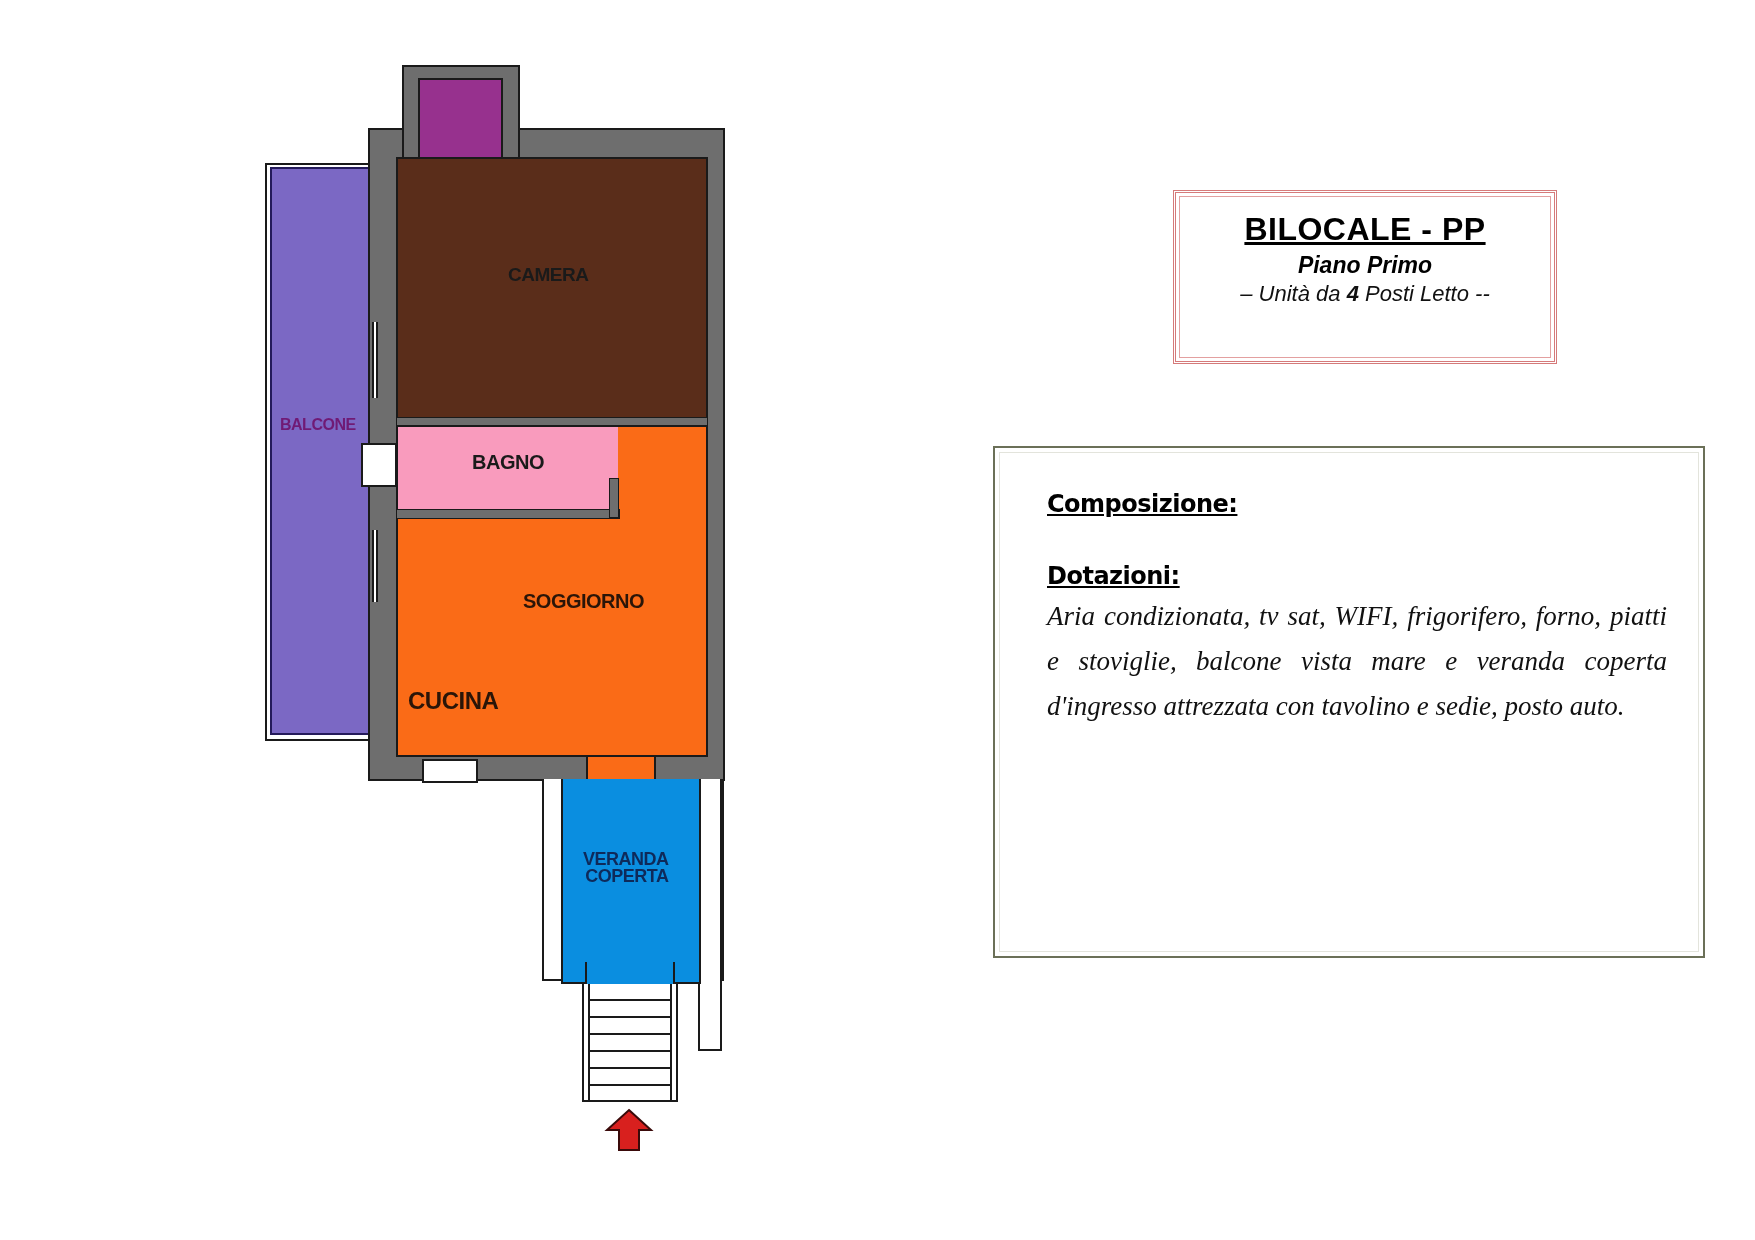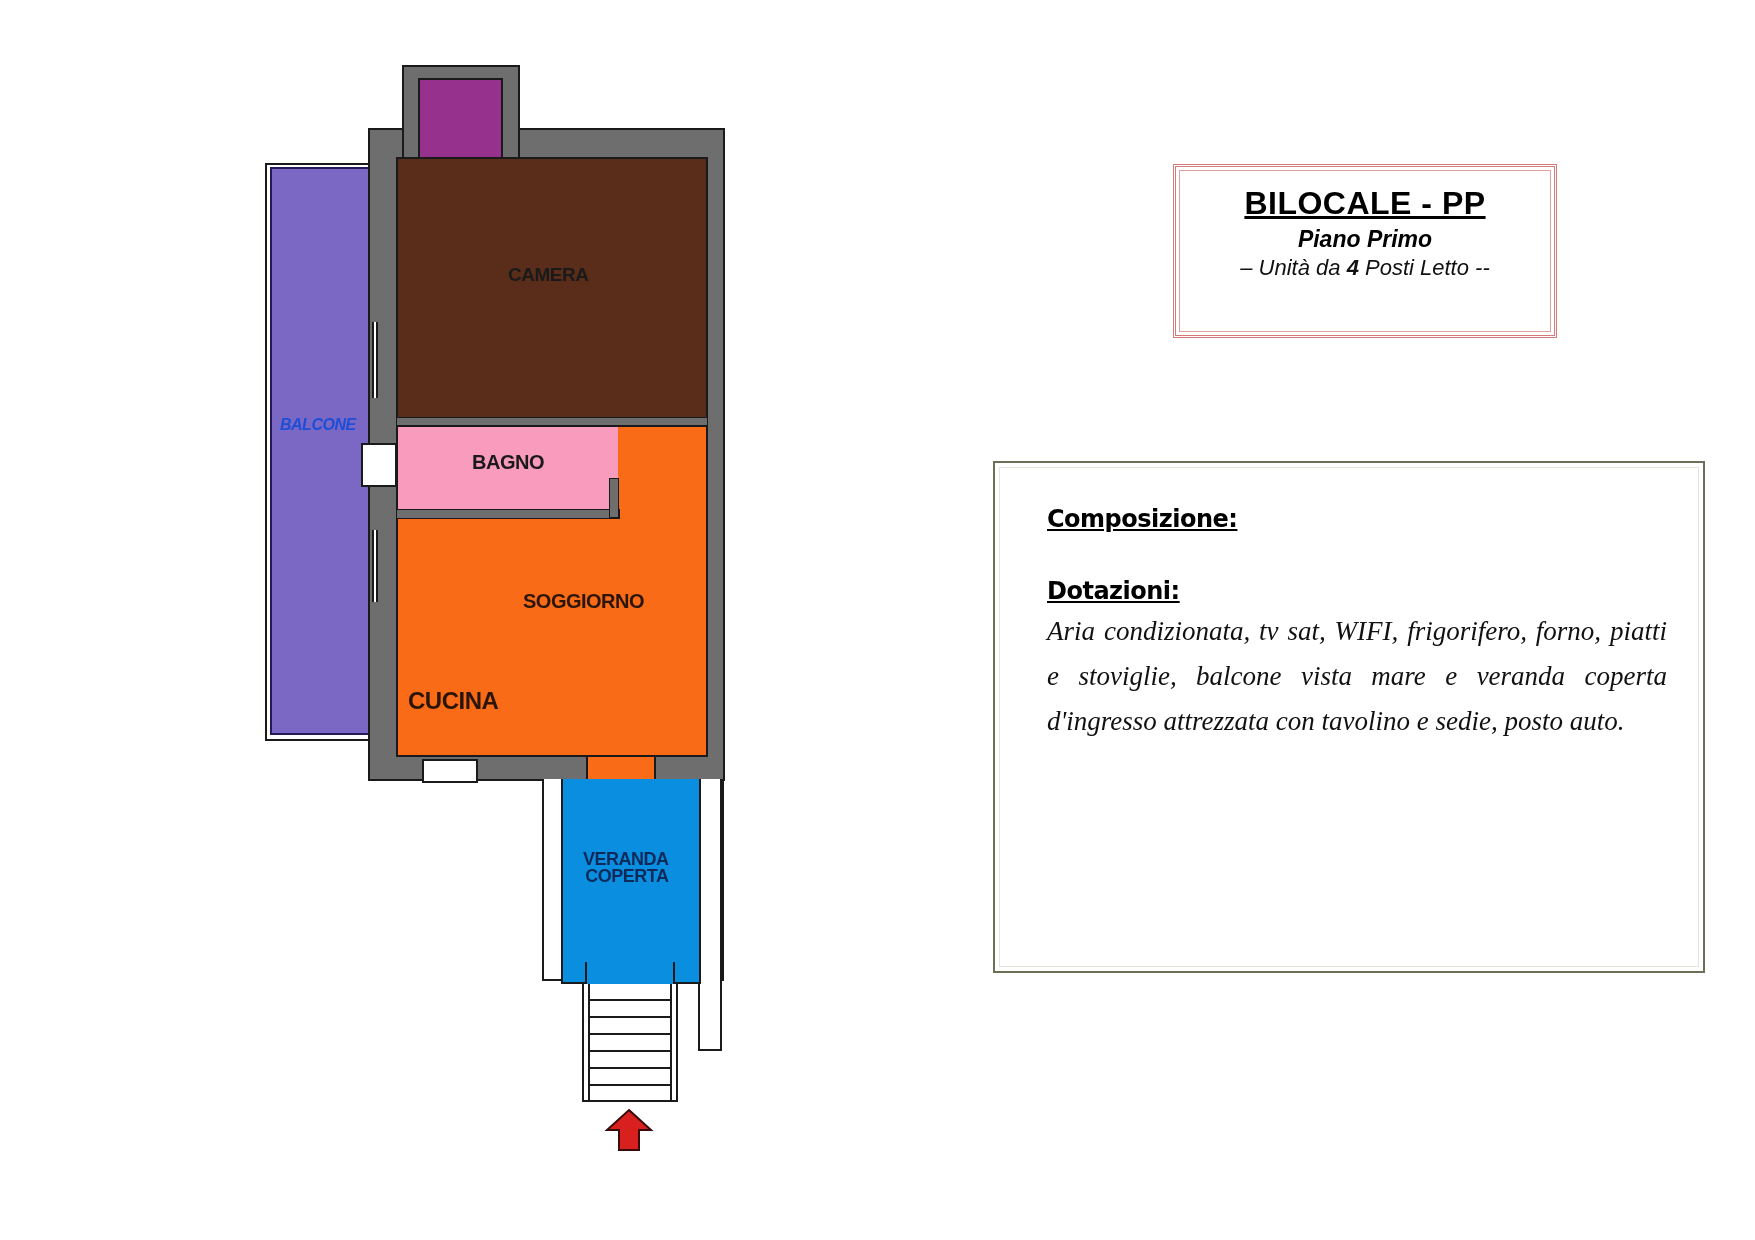--- a/index.html
+++ b/index.html
@@ -5,42 +5,42 @@
   html, body { margin:0; padding:0; background:#ffffff; }
   body { width:1755px; height:1240px; position:relative; overflow:hidden; font-family:"Liberation Sans", sans-serif; }
 
   
   .plan { position:absolute; left:0; top:0; width:760px; height:1240px; }
   .abs { position:absolute; box-sizing:border-box; }
   .wall { background:#6e6e6e; border:2px solid #1a1a1a; }
   .room-label { position:absolute; font-family:"Liberation Sans", sans-serif; font-weight:bold; color:#1a1a1a; text-align:right; letter-spacing:-0.5px; white-space:nowrap; }
 
   
-  .title-box { position:absolute; left:1173px; top:164px; width:384px; height:174px; box-sizing:border-box; border:3px double #d57a7a; outline:1px solid #e3a0a0; outline-offset:-7px; text-align:center; }
+  .title-box { position:absolute; left:1173px; top:190px; width:384px; height:174px; box-sizing:border-box; border:3px double #d57a7a; outline:1px solid #e3a0a0; outline-offset:-7px; text-align:center; }
   .title-box .t1 { font-family:"Liberation Sans", sans-serif; font-weight:bold; font-size:32px; text-decoration:underline; color:#000; margin-top:18px; letter-spacing:0.5px; }
   .title-box .t2 { font-family:"Liberation Sans", sans-serif; font-weight:bold; font-style:italic; font-size:23px; color:#000; margin-top:4px; }
   .title-box .t3 { font-family:"Liberation Sans", sans-serif; font-style:italic; font-size:22px; color:#111; margin-top:3px; }
   .title-box .t4 { font-family:"Liberation Sans", sans-serif; font-style:italic; font-size:22px; color:#111; margin-top:2px; }
   .title-box .t4 b { font-style:italic; }
 
   
-  .info-box { position:absolute; left:993px; top:461px; width:712px; height:512px; box-sizing:border-box; border:2px solid #6b7058; box-shadow: inset 0 0 0 4px #fff, inset 0 0 0 5px #e3e4dc; padding:42px 36px 0 52px; }
+  .info-box { position:absolute; left:993px; top:446px; width:712px; height:512px; box-sizing:border-box; border:2px solid #6b7058; box-shadow: inset 0 0 0 4px #fff, inset 0 0 0 5px #e3e4dc; padding:42px 36px 0 52px; }
   .info-box .hdr { font-family:"DejaVu Sans", sans-serif; font-weight:bold; font-size:24px; text-decoration:underline; color:#000; letter-spacing:-0.5px; }
   .info-box .body { font-family:"Liberation Serif", serif; font-style:italic; font-size:27px; line-height:45px; color:#111; text-align:justify; margin-top:4px; }
   .info-box .gap { height:44px; }
 </style>
 </head>
 <body>
 
 <div class="plan">
 
   <div class="abs" style="left:265px;top:163px;width:110px;height:578px;border:2px solid #1a1a1a;background:#fff;"></div>
 
   <div class="abs" style="left:270px;top:167px;width:103px;height:568px;background:#7b68c4;border:2px solid #241a5a;"></div>
-  <div class="room-label" style="left:280px;top:416px;font-size:16px;color:#1d4ed8;font-style:italic;">BALCONE</div>
+  <div class="room-label" style="left:280px;top:416px;font-size:16px;color:#701a75;">BALCONE</div>
 
   <div class="abs wall" style="left:368px;top:128px;width:357px;height:653px;"></div>
 
   <div class="abs wall" style="left:402px;top:65px;width:118px;height:100px;border-bottom:none;"></div>
 
   <div class="abs" style="left:418px;top:78px;width:85px;height:84px;background:#97318e;border:2px solid #1a1a1a;"></div>
 
   <div class="abs" style="left:396px;top:157px;width:312px;height:262px;background:#5a2d1a;border:2px solid #1a1a1a;"></div>
   <div class="room-label" style="left:508px;top:264px;font-size:19px;">CAMERA</div>
 

